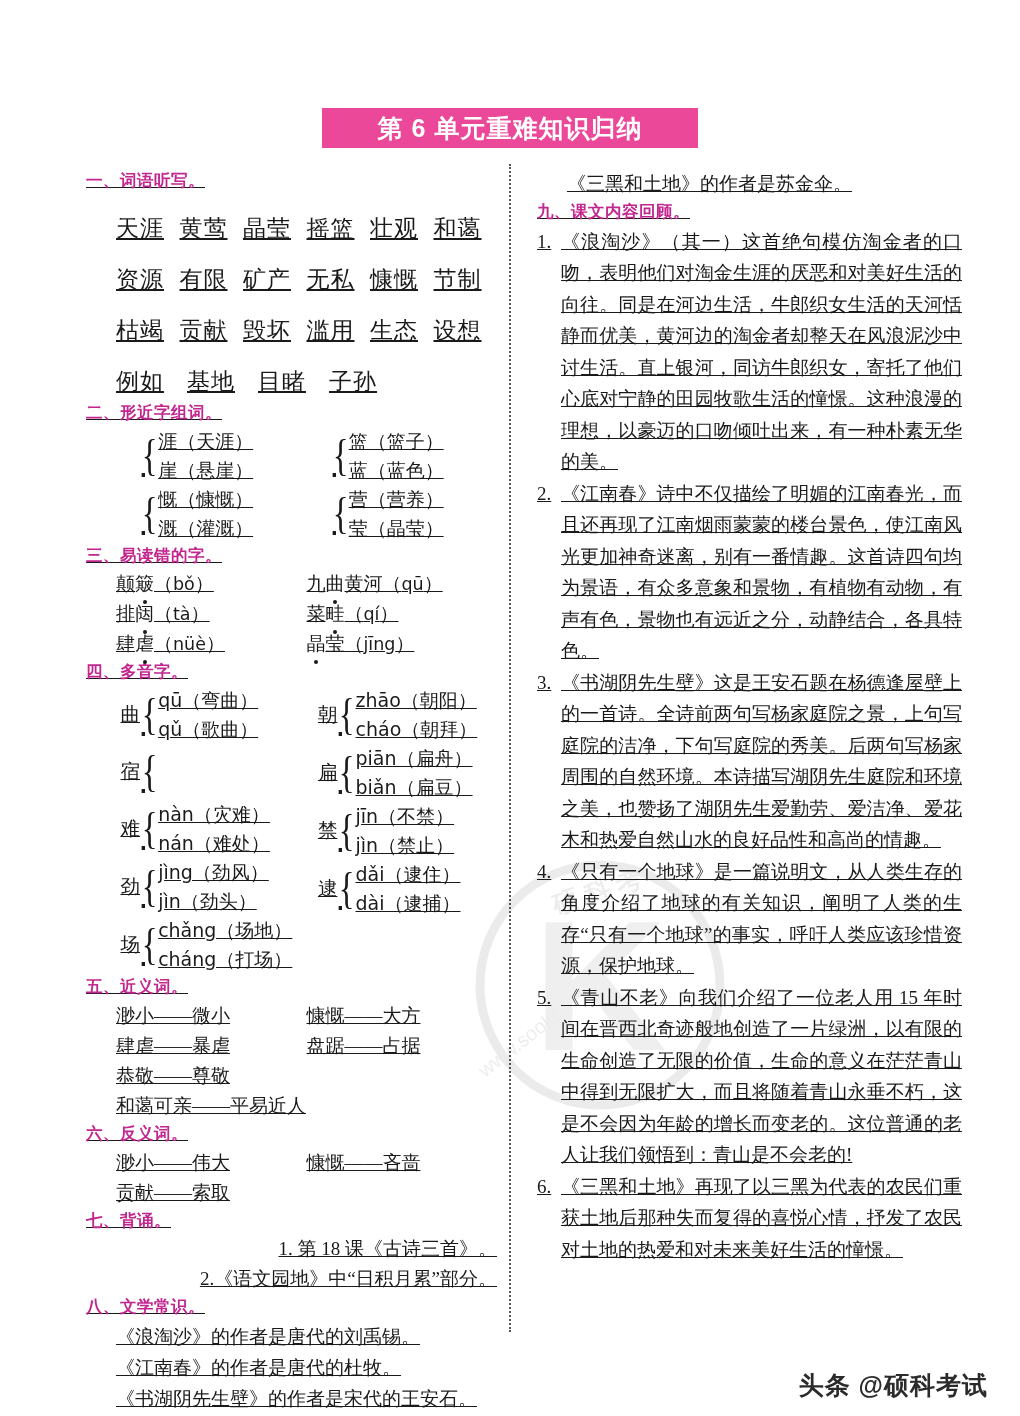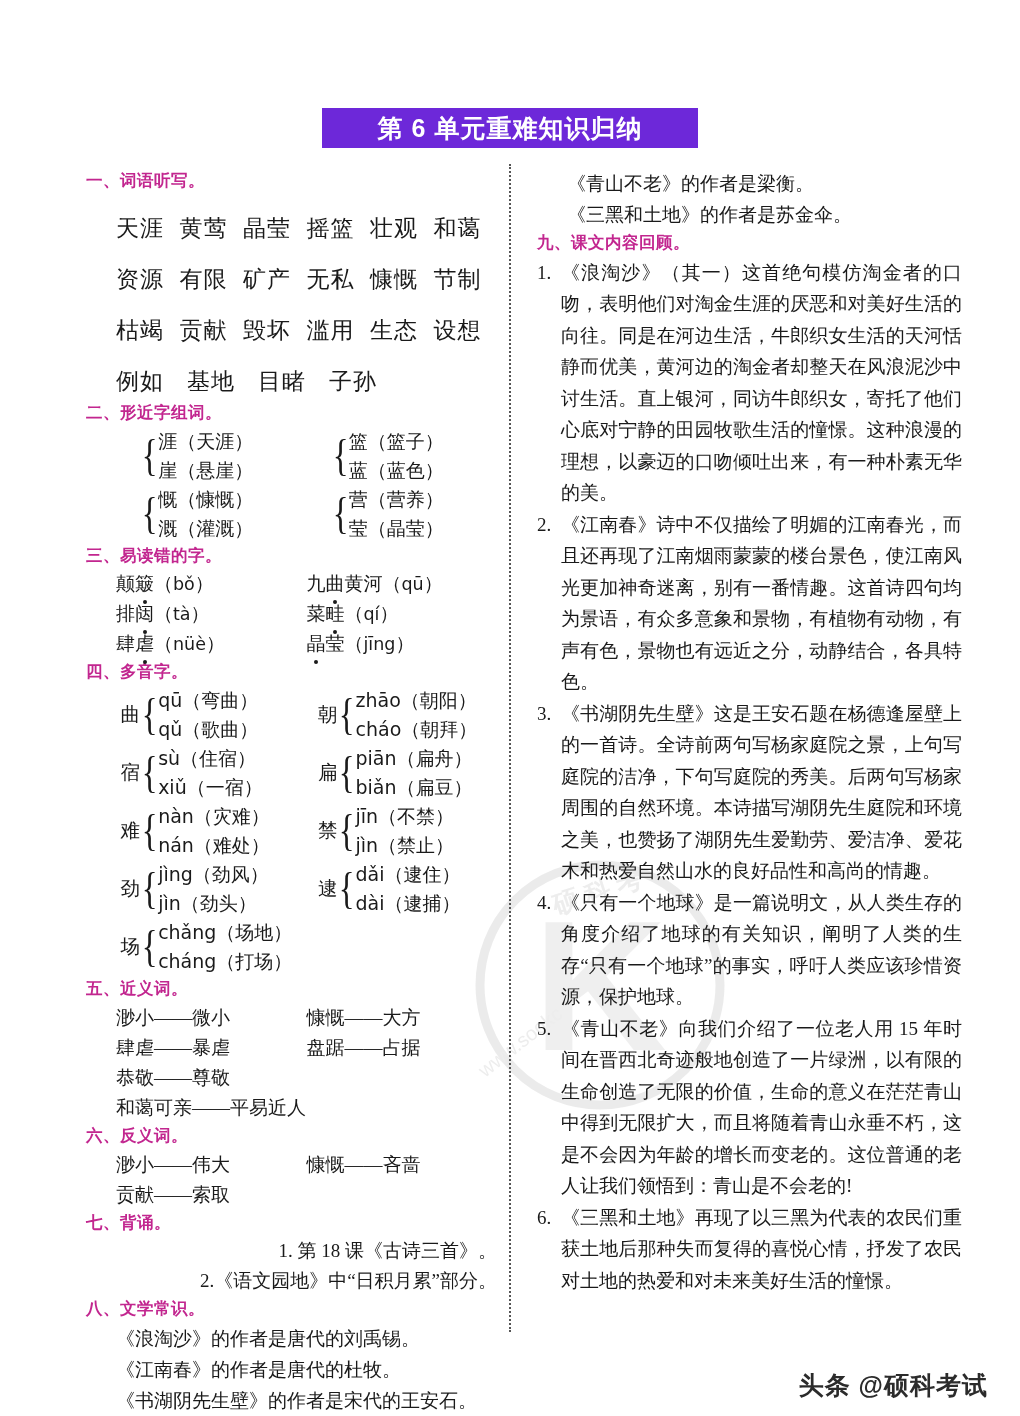--- a/index.html
+++ b/index.html
@@ -28,21 +28,21 @@
     opacity: 0.5;
   }
 
   
   #title-bar {
     position: absolute;
     left: 322px;
     top: 108px;
     width: 376px;
     height: 40px;
-    background: #6d28d9;
+    background: #ec4899;
     display: flex;
     align-items: center;
     justify-content: center;
     z-index: 2;
   }
   #title-bar .title-text {
     color: #ffffff;
     font-family: "Liberation Sans", "DejaVu Sans", sans-serif;
     font-weight: bold;
     font-size: 25px;
@@ -53,20 +53,21 @@
   #columns {
     position: absolute;
     left: 0;
     top: 168px;
     width: 1020px;
     z-index: 1;
     display: flex;
   }
   .col {
     box-sizing: border-box;
+    text-decoration: underline;
   }
   .col-left {
     width: 505px;
     padding-left: 86px;
     padding-right: 8px;
   }
   .divider {
     width: 10px;
     position: relative;
   }
@@ -348,24 +349,20 @@
           <span class="brace-lead">曲</span>
           <span class="brace-mark">{</span>
           <span class="brace-items">
             <div class="pinyin">qū（弯曲）</div>
             <div class="pinyin">qǔ（歌曲）</div>
           </span>
         </div>
         <div class="brace-group">
           <span class="brace-lead">宿</span>
           <span class="brace-mark">{</span>
-          <span class="brace-items">
-            <div class="pinyin">sù（住宿）</div>
-            <div class="pinyin">xiǔ（一宿）</div>
-          </span>
         </div>
         <div class="brace-group">
           <span class="brace-lead">难</span>
           <span class="brace-mark">{</span>
           <span class="brace-items">
             <div class="pinyin">nàn（灾难）</div>
             <div class="pinyin">nán（难处）</div>
           </span>
         </div>
         <div class="brace-group">
@@ -453,21 +450,20 @@
     <div class="sec-head">八、文学常识。</div>
     <div class="indent-line">《浪淘沙》的作者是唐代的刘禹锡。</div>
     <div class="indent-line">《江南春》的作者是唐代的杜牧。</div>
     <div class="indent-line">《书湖阴先生壁》的作者是宋代的王安石。</div>
   </div>
 
   <div class="divider"></div>
 
   <div class="col col-right">
 
-    <div class="indent-line">《青山不老》的作者是梁衡。</div>
     <div class="indent-line">《三黑和土地》的作者是苏金伞。</div>
 
     <div class="sec-head">九、课文内容回顾。</div>
 
     <div class="num-item">
       <span class="num">1.</span>
       <span class="num-body">《浪淘沙》（其一）这首绝句模仿淘金者的口吻，表明他们对淘金生涯的厌恶和对美好生活的向往。同是在河边生活，牛郎织女生活的天河恬静而优美，黄河边的淘金者却整天在风浪泥沙中讨生活。直上银河，同访牛郎织女，寄托了他们心底对宁静的田园牧歌生活的憧憬。这种浪漫的理想，以豪迈的口吻倾吐出来，有一种朴素无华的美。</span>
     </div>
     <div class="num-item">
       <span class="num">2.</span>

